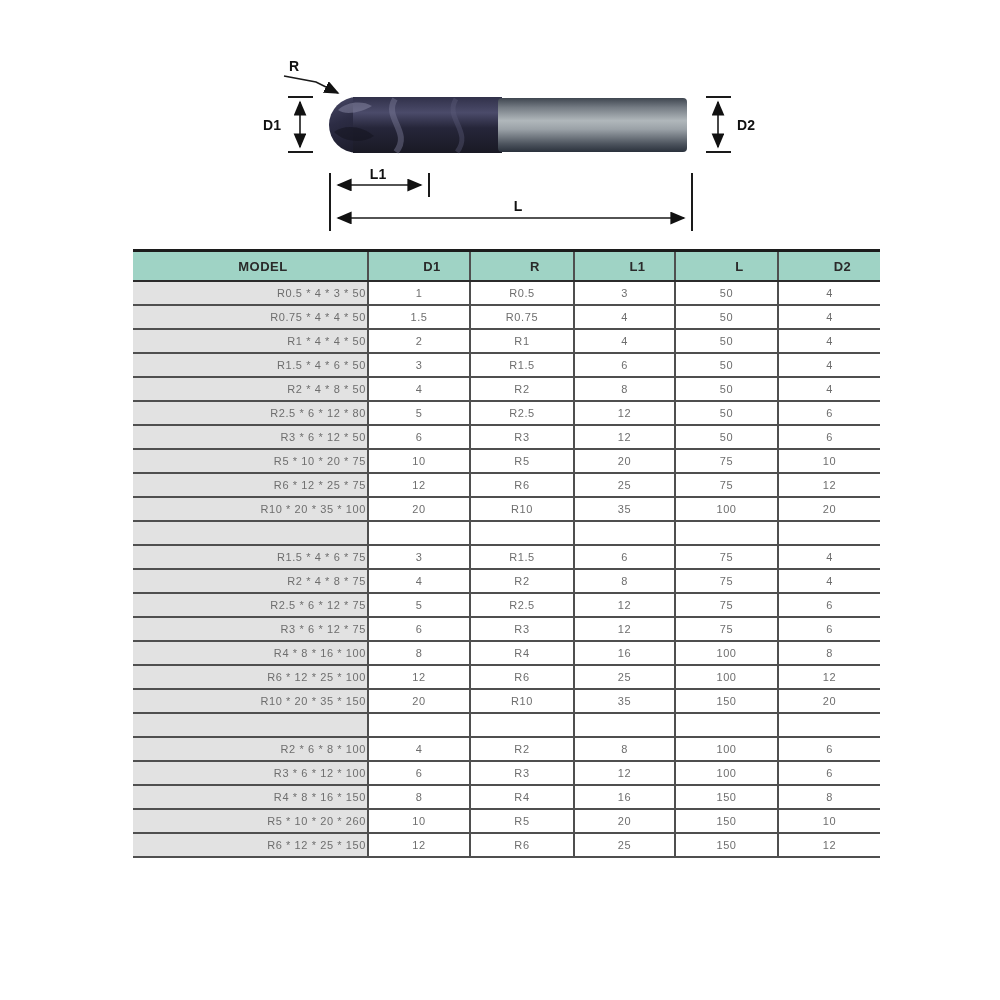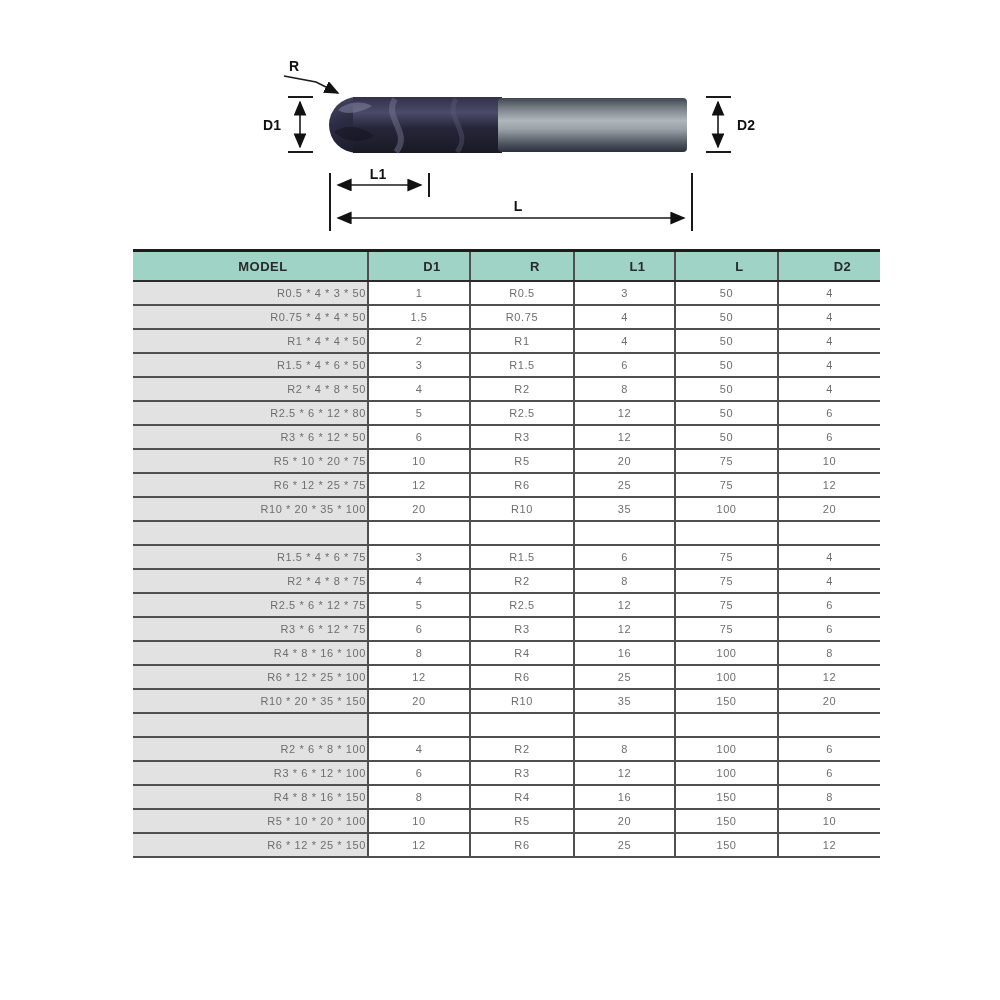--- a/index.html
+++ b/index.html
@@ -290,21 +290,21 @@
       </tr>
       <tr>
         <td class="model-cell">R4 * 8 * 16 * 150</td>
         <td class="value-cell">8</td>
         <td class="value-cell">R4</td>
         <td class="value-cell">16</td>
         <td class="value-cell">150</td>
         <td class="value-cell">8</td>
       </tr>
       <tr>
-        <td class="model-cell">R5 * 10 * 20 * 100</td>
+        <td class="model-cell">R5 * 10 * 20 * 260</td>
         <td class="value-cell">10</td>
         <td class="value-cell">R5</td>
         <td class="value-cell">20</td>
         <td class="value-cell">150</td>
         <td class="value-cell">10</td>
       </tr>
       <tr>
         <td class="model-cell">R6 * 12 * 25 * 150</td>
         <td class="value-cell">12</td>
         <td class="value-cell">R6</td>

